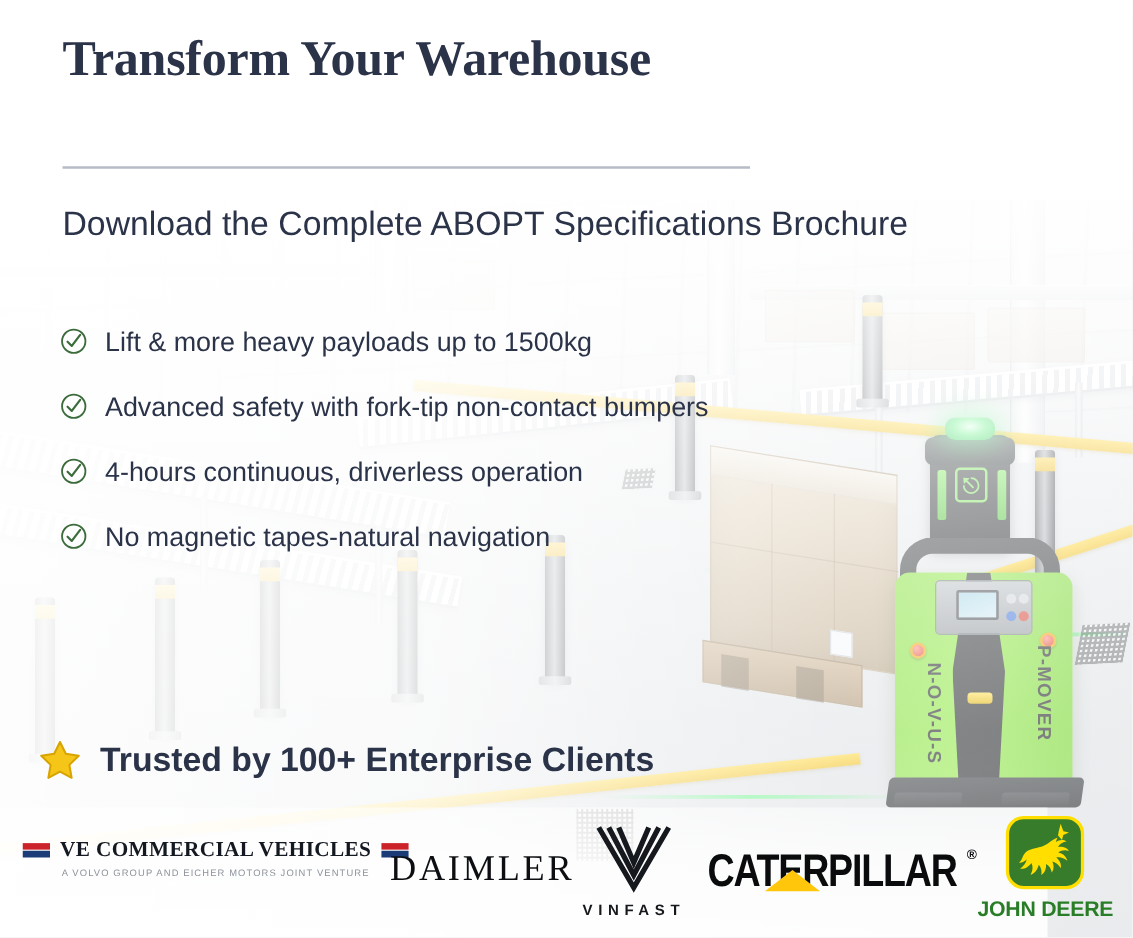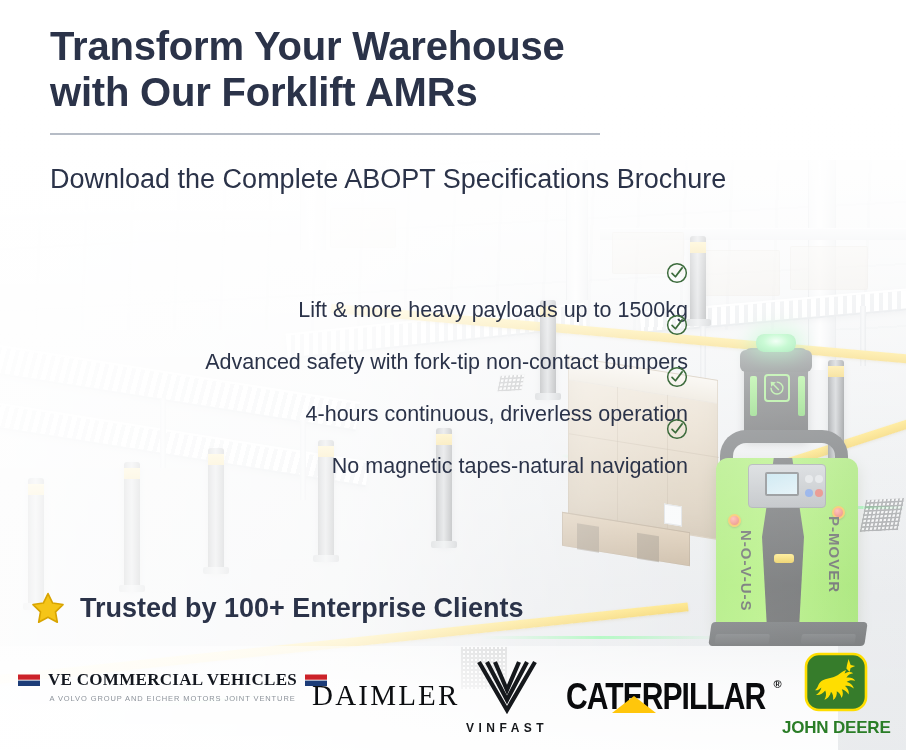--- a/index.html
+++ b/index.html
@@ -222,35 +222,35 @@
     position:absolute; left:0; top:0; width:906px; height:160px;
     background:linear-gradient(180deg,#ffffff 0%,#ffffff 52%,rgba(255,255,255,.92) 100%);
   }
 
   
   .content { position:absolute; inset:0; }
 
   .headline {
     position:absolute; left:50px; top:24px; width:620px;
     font-size:40px; line-height:1.14; font-weight:bold;
-    color:#2b3349; letter-spacing:-.2px;
+    color:#2b3349; letter-spacing:-.2px;font-family:Liberation Serif, serif;
   }
   .rule {
     position:absolute; left:50px; top:133px; width:550px; height:2px;
     background:#b6bcc6;
   }
   .subhead {
     position:absolute; left:50px; top:163px; width:680px;
     font-size:27px; line-height:1.25; font-weight:normal;
     color:#2b3349;
   }
 
   .bullets { position:absolute; left:48px; top:262px; width:640px; }
   .bullet {
-    display:flex; align-items:flex-end; gap:14px; height:52px;flex-direction:column;
+    display:flex; align-items:flex-start; gap:14px; height:52px;
   }
   .check-icon { flex:0 0 auto; width:22px; height:22px; display:block; }
   .bullet-text {
     font-size:21.5px; color:#2b3349; line-height:1.2;
     font-family:"Liberation Sans", sans-serif;
   }
 
   .trusted {
     position:absolute; left:30px; top:590px;
     display:flex; align-items:center; gap:14px;
@@ -414,21 +414,20 @@
     </div>
   </div>
 
   <div class="veil"></div>
   <div class="veil-top"></div>
 
   <div class="content">
 
     <h1 class="headline">
       <span>Transform Your Warehouse</span><br>
-      <span>with Our Forklift AMRs</span>
     </h1>
 
     <div class="rule"></div>
 
     <h2 class="subhead">Download the Complete ABOPT Specifications Brochure</h2>
 
     <div class="bullets">
 
       <div class="bullet">
         <svg class="check-icon" viewBox="0 0 24 24">

